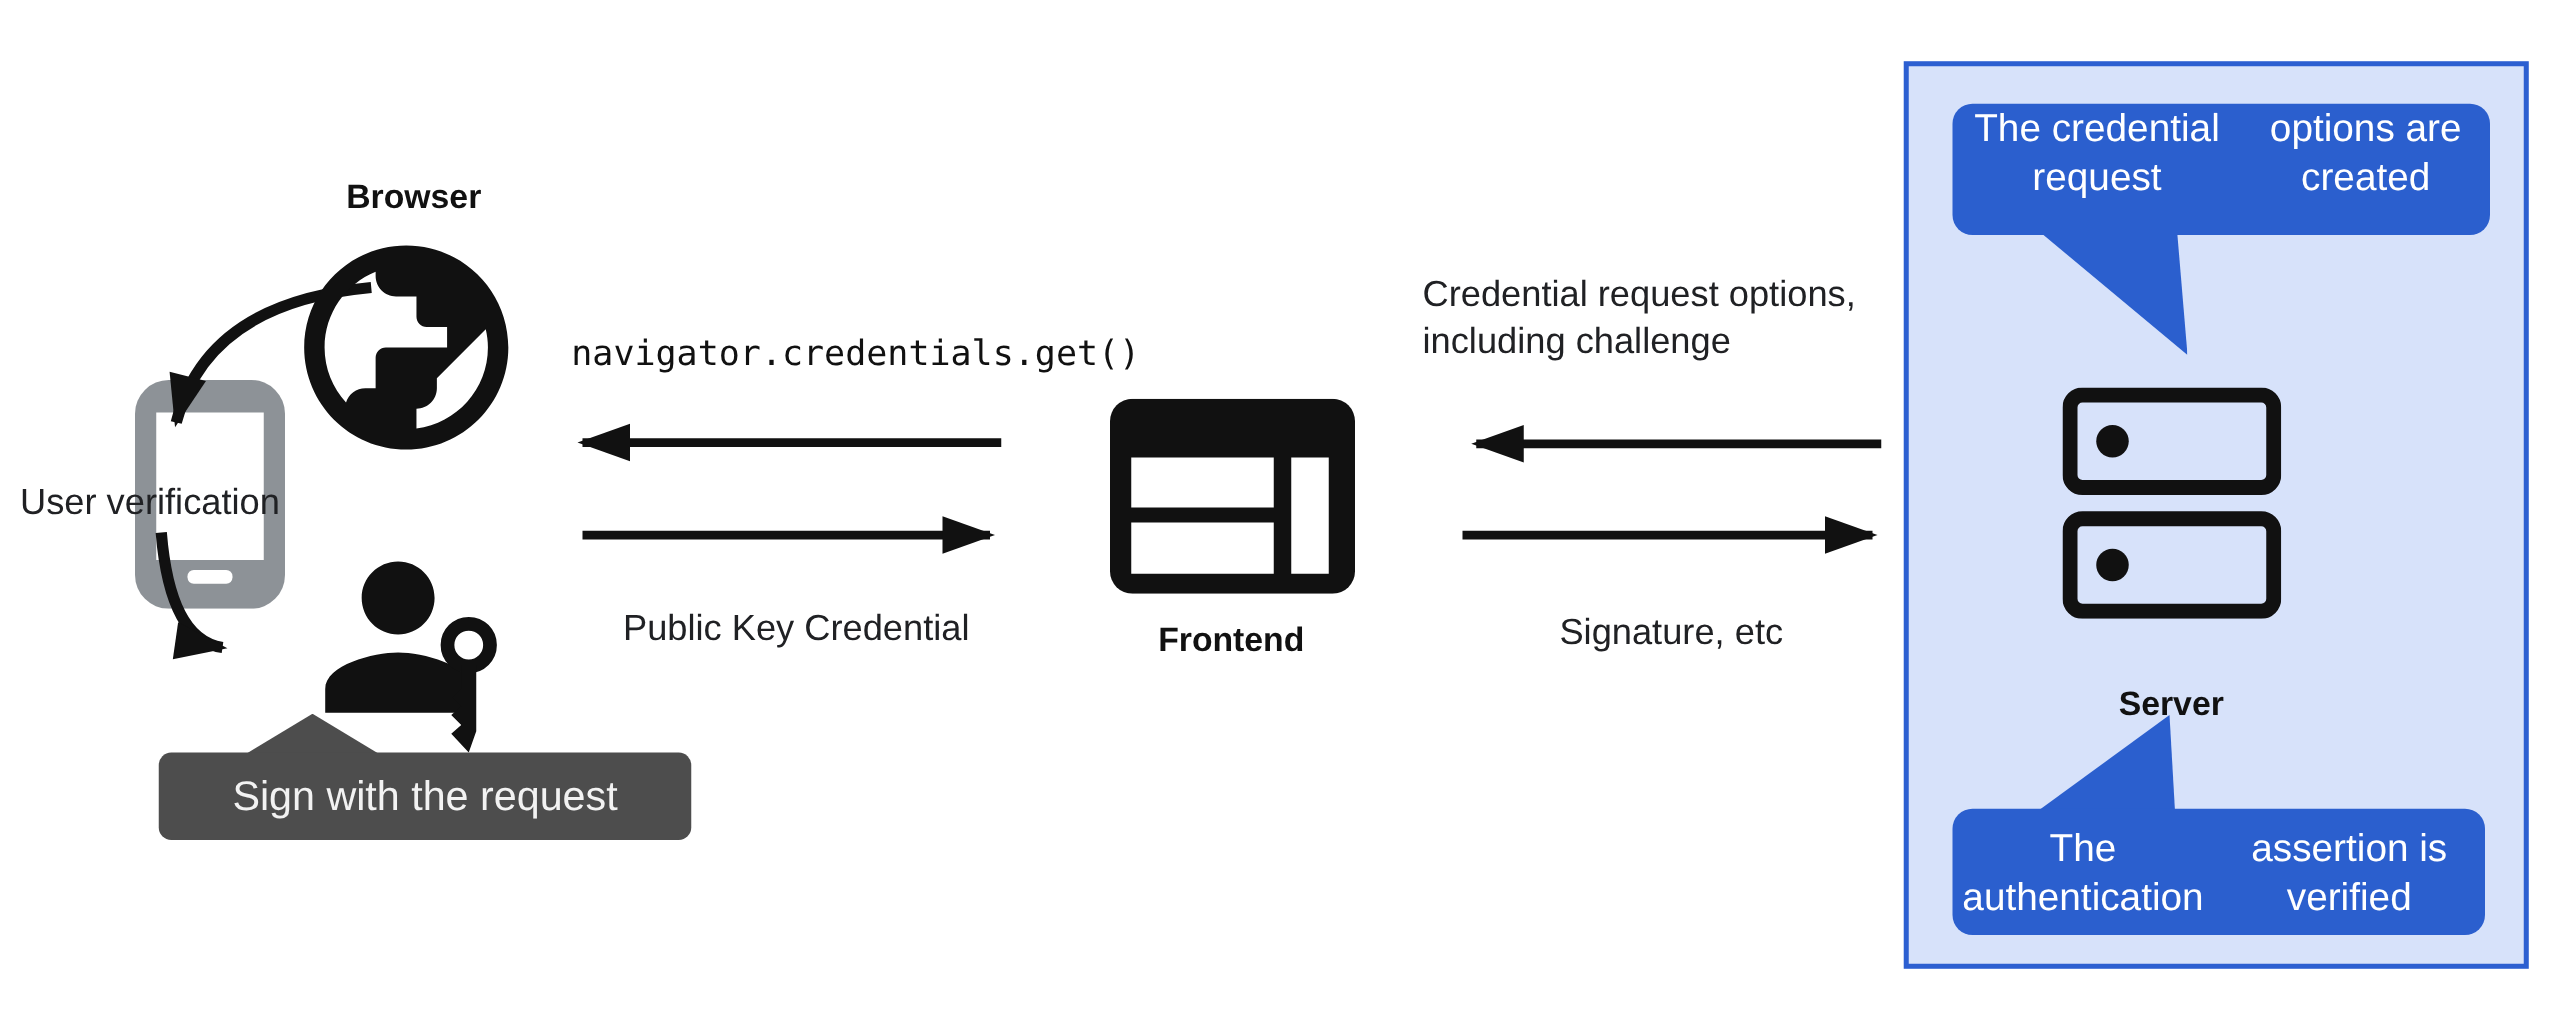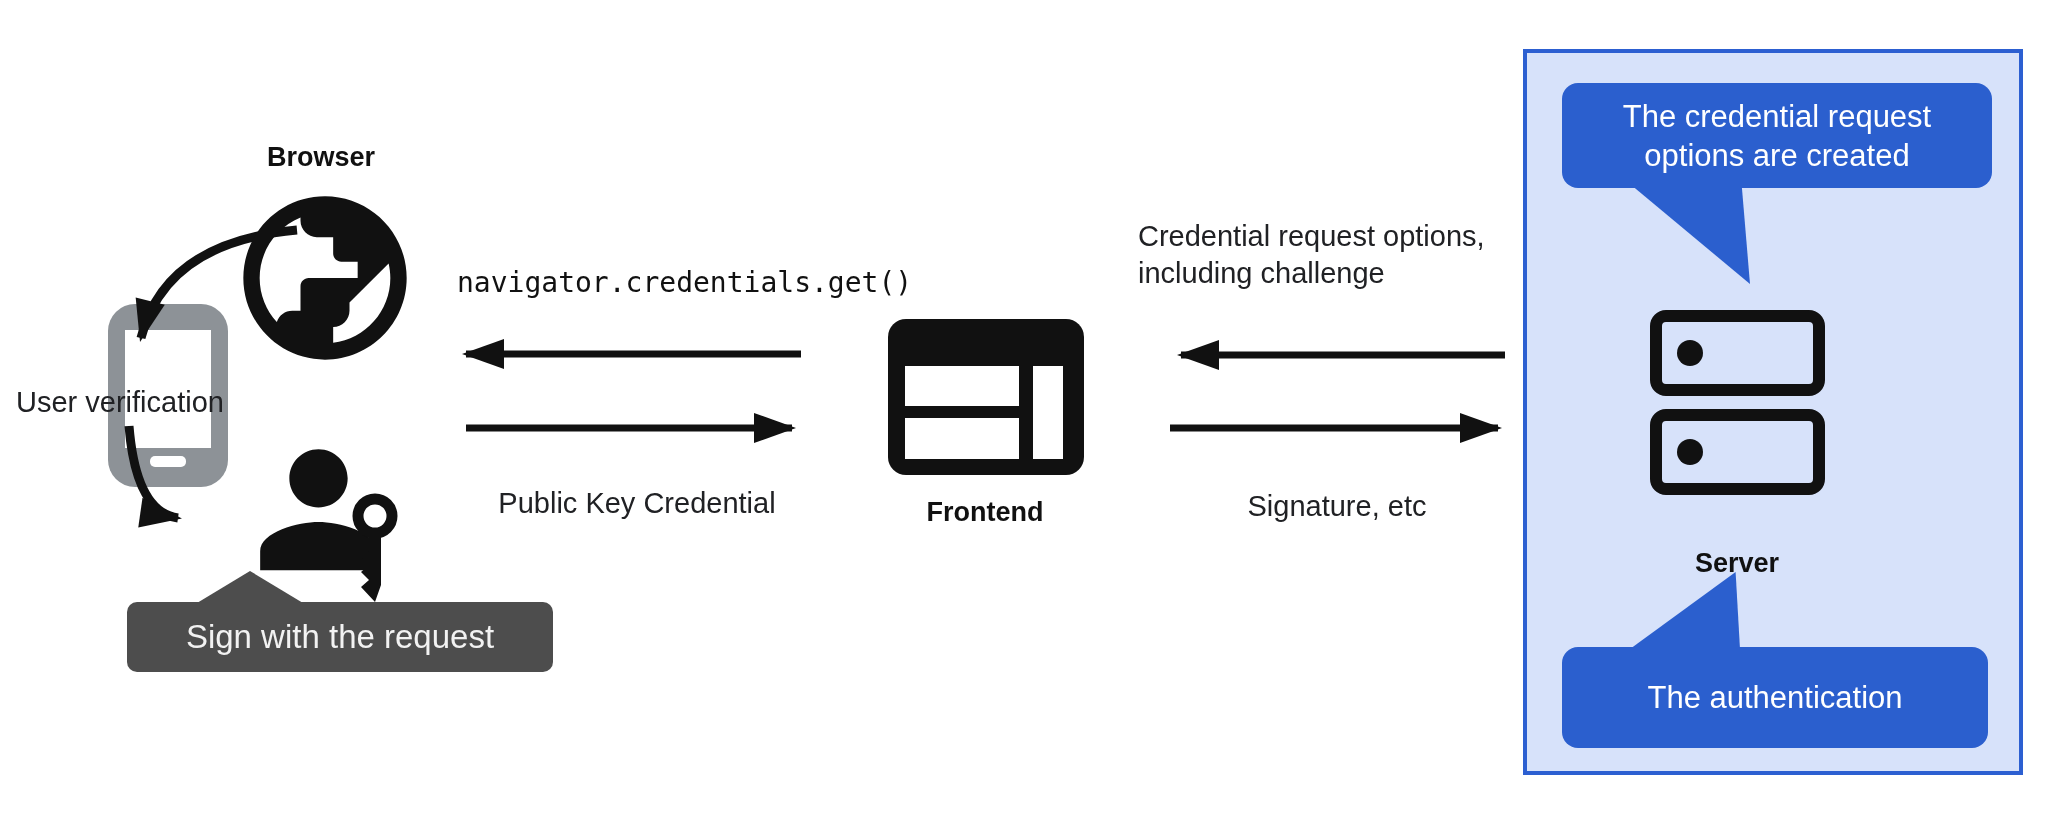--- a/index.html
+++ b/index.html
@@ -14,21 +14,21 @@
   .center{text-align:center;}
 
   
   .server-box{
     left:1523px;top:49px;width:500px;height:726px;box-sizing:border-box;
     background:#d7e2fa;border:4px solid #2c5fd1;
   }
   .bubble{
     background:#2b5fce;color:#ffffff;border-radius:16px;
     font-size:31px;line-height:39px;text-align:center;
-    display:flex;flex-direction:column;justify-content:center;
+    display:flex;flex-direction:row;justify-content:center;
   }
   .bubble span{display:block;}
   .tail{background:#2b5fce;}
 
   
   .tooltip{
     left:127px;top:602px;width:426px;height:70px;background:#4d4d4d;border-radius:10px;
     color:#f2f2f2;font-size:33px;line-height:70px;text-align:center;white-space:nowrap;
   }
   .tooltip-tail{
@@ -78,21 +78,21 @@
   <svg class="abs" style="left:348px;top:492px;" width="60" height="118" viewBox="0 0 60 118">
     <circle cx="27" cy="24" r="17" fill="none" stroke="#111" stroke-width="11"></circle>
     <path fill="#111" d="M21 40 L33 40 L33 93 L27 110 L13 95 L21 88 L13 80 L21 73 L14 66 L21 59 Z"></path>
   </svg>
 
   <div class="abs tooltip-tail"></div>
   <div class="abs tooltip">
     <span>Sign with the request</span>
   </div>
 
-  <div class="abs lbl-bold" style="left:221px;top:142px;width:200px;">Browser</div>
+  <div class="abs lbl-bold" style="left:231px;top:142px;width:200px;">Browser</div>
   <div class="abs lbl" style="left:16px;top:386px;">User verification</div>
 
   <div class="abs code" style="left:457px;top:266px;">navigator.credentials.get()</div>
   <div class="abs lbl center" style="left:437px;top:487px;width:400px;">Public Key Credential</div>
 
   <svg class="abs" style="left:888px;top:319px;" width="196" height="156" viewBox="0 0 196 156">
     <rect x="0" y="0" width="196" height="156" rx="18" fill="#111"></rect>
     <rect x="17" y="47" width="114" height="40" fill="#ffffff"></rect>
     <rect x="17" y="99" width="114" height="41" fill="#ffffff"></rect>
     <rect x="145" y="47" width="30" height="93" fill="#ffffff"></rect>
@@ -115,15 +115,16 @@
     <rect x="6" y="6" width="163" height="74" rx="10" fill="none" stroke="#111" stroke-width="12"></rect>
     <circle cx="40" cy="43" r="13" fill="#111"></circle>
     <rect x="6" y="105" width="163" height="74" rx="10" fill="none" stroke="#111" stroke-width="12"></rect>
     <circle cx="40" cy="142" r="13" fill="#111"></circle>
   </svg>
   <div class="abs lbl-bold" style="left:1637px;top:512px;width:200px;margin-top:36px;">Server</div>
 
   <div class="abs tail" style="left:1630px;top:572px;width:110px;height:77px;clip-path:polygon(96% 0,100% 100%,0 100%);"></div>
   <div class="abs bubble" style="left:1562px;top:647px;width:426px;height:101px;align-items:center;">
     <span>The authentication</span>
+    <span>assertion is verified</span>
   </div>
 
 </div>
 
 </body></html>

